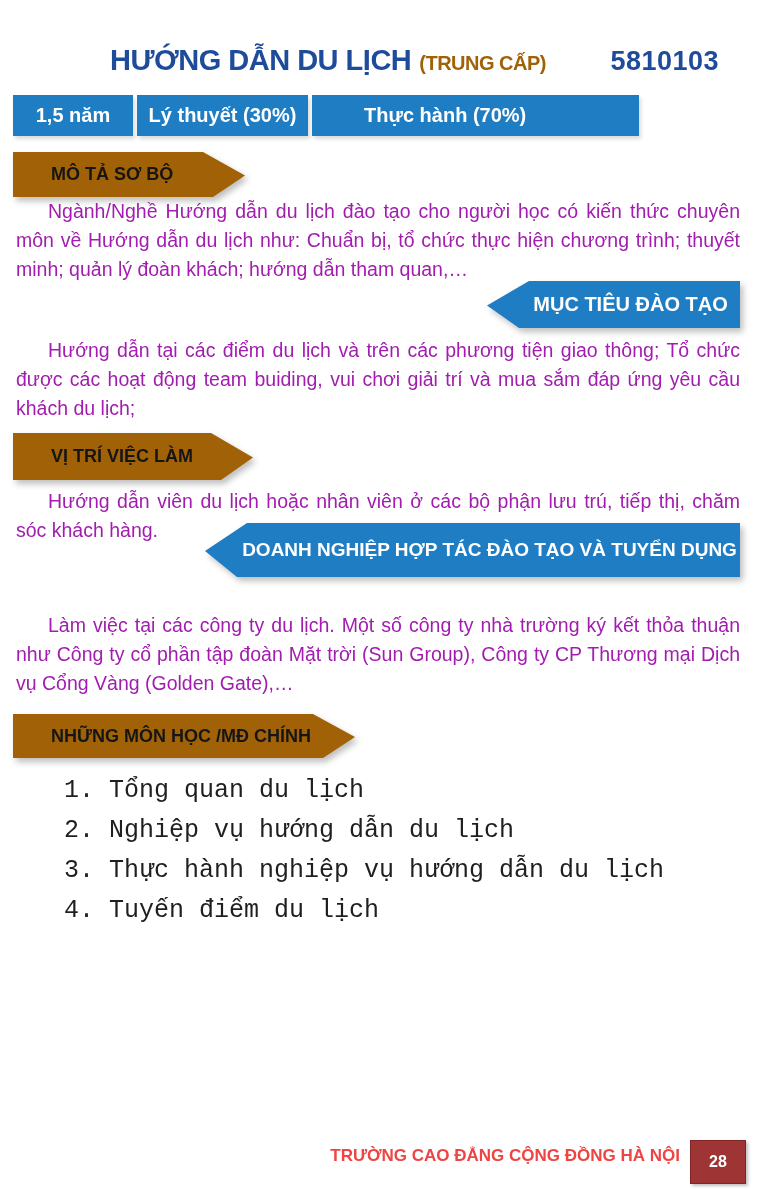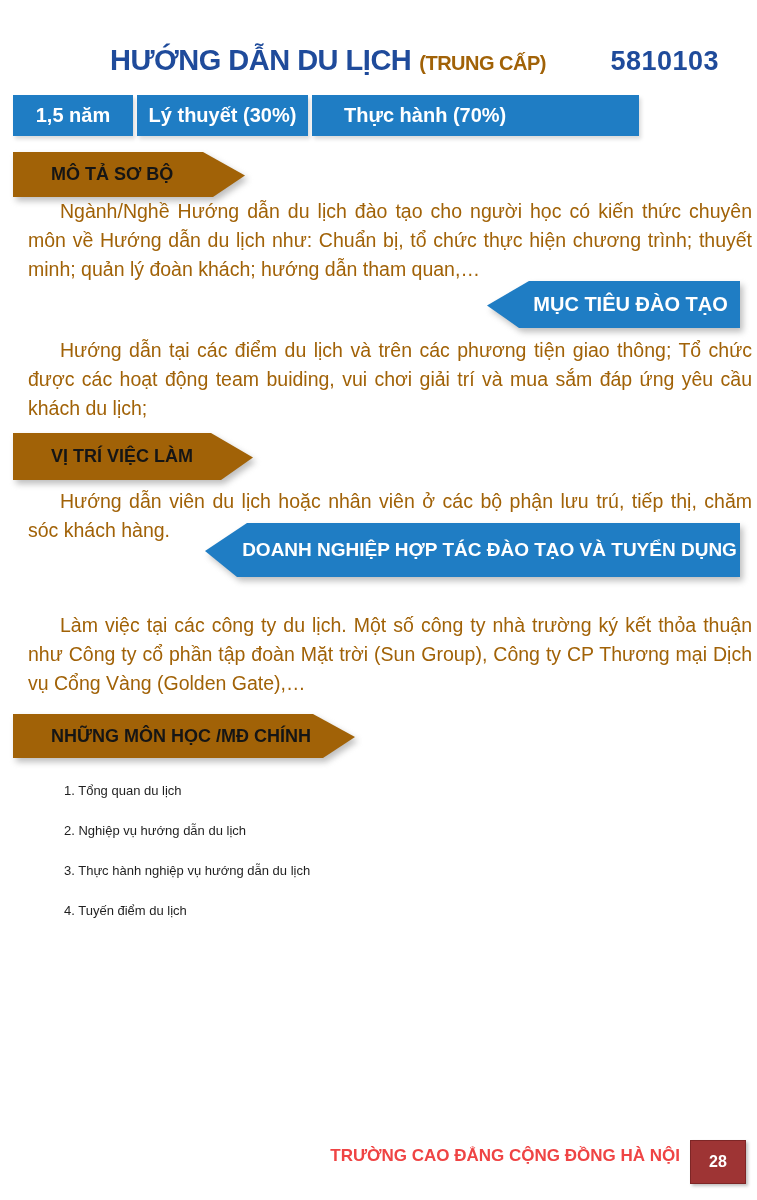--- a/index.html
+++ b/index.html
@@ -26,21 +26,21 @@
     position:absolute; left:13px; top:95px; width:626px; height:41px;
     display:flex; gap:4px;
   }
   .info-cell {
     background:#1F7DC4; color:#ffffff; font-weight:bold; font-size:20px;
     display:flex; align-items:center; justify-content:center;
     box-shadow:2px 3px 4px rgba(0,0,0,0.15);
   }
   .cell-duration { width:120px; }
   .cell-theory   { width:171px; }
-  .cell-practice { flex:1; justify-content:flex-start; padding-left:32px; }
+  .cell-practice { flex:1; justify-content:flex-start; padding-left:52px; }
 
   
   .ribbon-wrap { position:absolute; filter:drop-shadow(3px 4px 3px rgba(110,110,110,0.45)); }
   .ribbon {
     display:flex; align-items:center; font-weight:bold; height:100%;
     white-space:nowrap;
   }
   .ribbon-r {
     background:#a16207; color:#151515; font-size:18px;
     clip-path:polygon(0 0, calc(100% - 42px) 0, 100% 52%, calc(100% - 32px) 100%, 0 100%);
@@ -53,33 +53,33 @@
   }
   .b-mota      { left:13px;  top:152px; width:232px; height:45px; }
   .b-muctieu   { left:487px; top:281px; width:253px; height:47px; }
   .b-vitri     { left:13px;  top:433px; width:240px; height:47px; }
   .b-doanhnghiep { left:205px; top:523px; width:535px; height:54px; }
   .b-doanhnghiep .ribbon-l { font-size:19px; }
   .b-monhoc    { left:13px;  top:714px; width:342px; height:44px; }
 
   
   .para {
-    position:absolute; left:28px; width:724px;
+    position:absolute; left:16px; width:724px;
     font-size:19.5px; line-height:29px; text-align:justify; text-indent:32px;
-    color:#a16207; margin:0;
+    color:#a21caf; margin:0;
   }
   .p-desc     { top:197px; }
   .p-obj      { top:336px; }
   .p-pos      { top:487px; }
   .p-partner  { top:611px; }
 
   
   .subject-list { position:absolute; left:64px; top:778px; margin:0; padding:0; list-style:none; }
   .subject-list li {
-    font-size:13px; line-height:26px; margin-bottom:14px; color:#1f1f1f;
+    font-size:25px; line-height:26px; margin-bottom:14px; color:#1f1f1f;font-family:Liberation Mono, monospace;
   }
 
   
   .footer-school {
     position:absolute; top:1146px; right:77px; font-size:17px; font-weight:bold;
     color:#ef4444; white-space:nowrap;
   }
   .page-box {
     position:absolute; left:690px; top:1140px; width:56px; height:44px;
     background:#9E3434; border:1px solid #7E2626; box-sizing:border-box;

